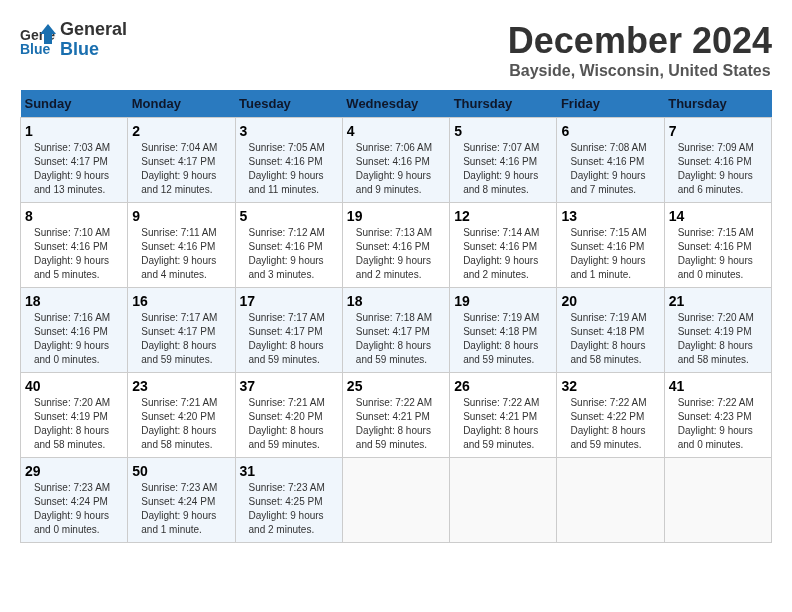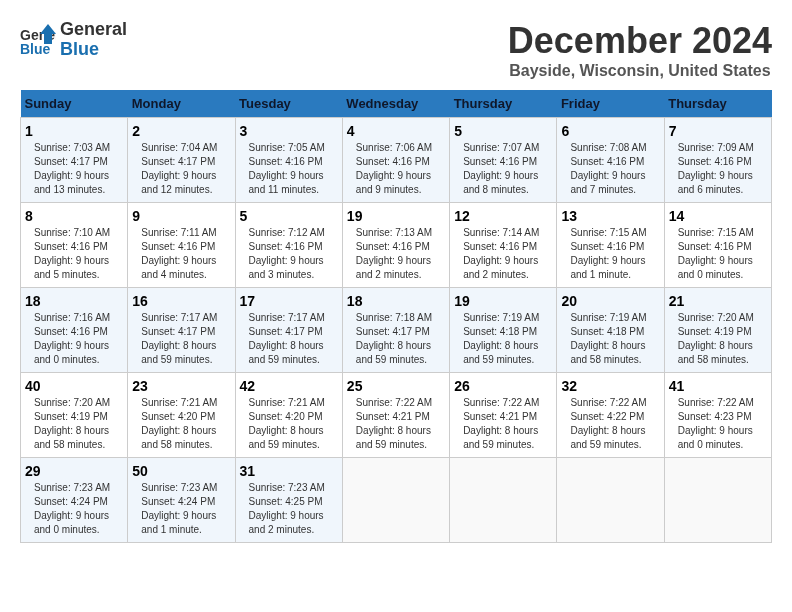--- a/index.html
+++ b/index.html
@@ -301,21 +301,21 @@
       </td>
         <td>
         <span class="day-number">23</span>
         <div class="day-info">
           Sunrise: 7:21 AM<br>
           Sunset: 4:20 PM<br>
           Daylight: 8 hours and 58 minutes.
         </div>
       </td>
         <td>
-        <span class="day-number">42</span>
+        <span class="day-number">37</span>
         <div class="day-info">
           Sunrise: 7:21 AM<br>
           Sunset: 4:20 PM<br>
           Daylight: 8 hours and 59 minutes.
         </div>
       </td>
         <td>
         <span class="day-number">25</span>
         <div class="day-info">
           Sunrise: 7:22 AM<br>

